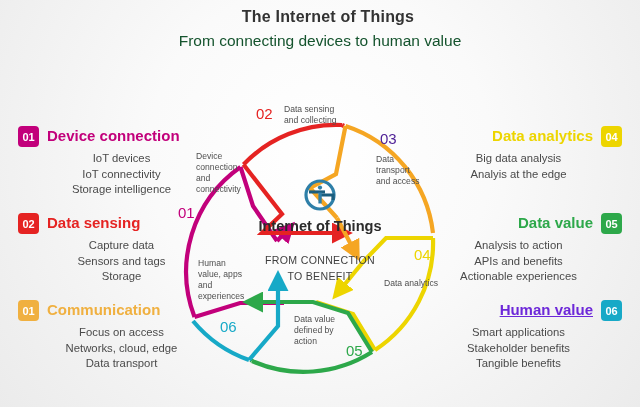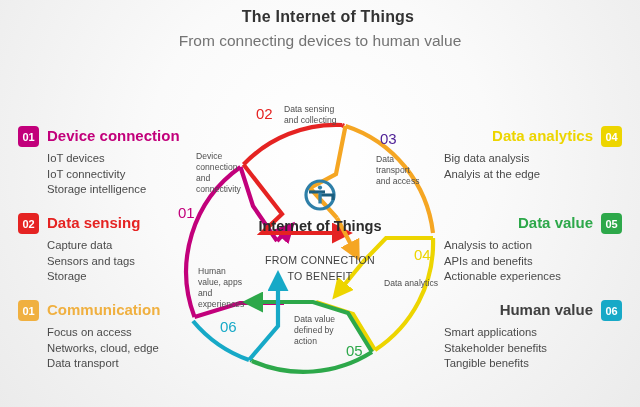--- a/index.html
+++ b/index.html
@@ -12,35 +12,35 @@
     position:relative;
   }
   .stage{position:absolute;inset:0;}
 
   
   .header{position:absolute;left:0;top:8px;width:640px;text-align:center;}
   .title{
     font-size:16px;font-weight:bold;color:#333333;letter-spacing:.2px;
     line-height:1.1;margin:0 0 6px 16px;
   }
-  .subtitle{font-size:15.5px;color:#737373;font-weight:normal;line-height:1.1;}
+  .subtitle{font-size:15.5px;color:#14532d;font-weight:normal;line-height:1.1;}
 
   
   .block{position:absolute;width:178px;}
   .block .head{display:flex;align-items:center;gap:8px;margin-bottom:4px;}
   .block.right .head{flex-direction:row-reverse;}
   .badge{
     width:21px;height:21px;border-radius:4px;flex:0 0 auto;
     color:#fff;font-size:11px;font-weight:bold;
     display:flex;align-items:center;justify-content:center;
     letter-spacing:-.2px;
   }
   .blocktitle{font-size:15px;font-weight:bold;line-height:1.1;white-space:nowrap;}
-  .lines{font-size:11.3px;color:#4a4a4a;line-height:1.38;padding-left:29px;}
-  .block.right .lines{padding-left:0;padding-right:29px;text-align:left;}
+  .lines{font-size:11.3px;color:#4a4a4a;line-height:1.38;padding-left:29px;text-align:center;}
+  .block.right .lines{padding-left:0;padding-right:29px;text-align:center;}
   .lines div{white-space:nowrap;}
 
   
   .wheel{position:absolute;left:148px;top:78px;width:330px;height:325px;}
   .wheel svg{display:block;}
   .seglabel{position:absolute;font-size:8.6px;color:#4f4f4f;line-height:1.28;}
   .segnum{position:absolute;font-size:15px;font-weight:normal;}
 
   
   .centerbox{position:absolute;left:230px;top:178px;width:180px;text-align:center;}
@@ -113,21 +113,21 @@
     <div class="lines">
       <div>Analysis to action</div>
       <div>APIs and benefits</div>
       <div>Actionable experiences</div>
     </div>
   </div>
 
   <div class="block right" style="left:444px;top:300px;">
     <div class="head">
       <div class="badge" style="background: rgb(23, 169, 199);">06</div>
-      <div class="blocktitle" style="color: #404040;">Human value</div>
+      <div class="blocktitle" style="color: #6d28d9; text-decoration: underline;">Human value</div>
     </div>
     <div class="lines">
       <div>Smart applications</div>
       <div>Stakeholder benefits</div>
       <div>Tangible benefits</div>
     </div>
   </div>
 
   <div class="wheel">
     <svg width="330" height="325" viewBox="0 0 330 325">
@@ -237,21 +237,21 @@
     <div class="seglabel" style="left:236px;top:200px;width:86px;">
       <div>Data analytics</div>
     </div>
 
     <div class="seglabel" style="left:146px;top:236px;width:72px;">
       <div>Data value</div>
       <div>defined by</div>
       <div>action</div>
     </div>
 
-    <div class="seglabel" style="left:50px;top:188px;width:70px;">
+    <div class="seglabel" style="left:50px;top:180px;width:70px;">
       <div>Human</div>
       <div>value, apps</div>
       <div>and</div>
       <div>experiences</div>
     </div>
   </div>
 
   <div class="centerbox">
     <div class="logo">
       <svg width="34" height="34" viewBox="0 0 34 34">

